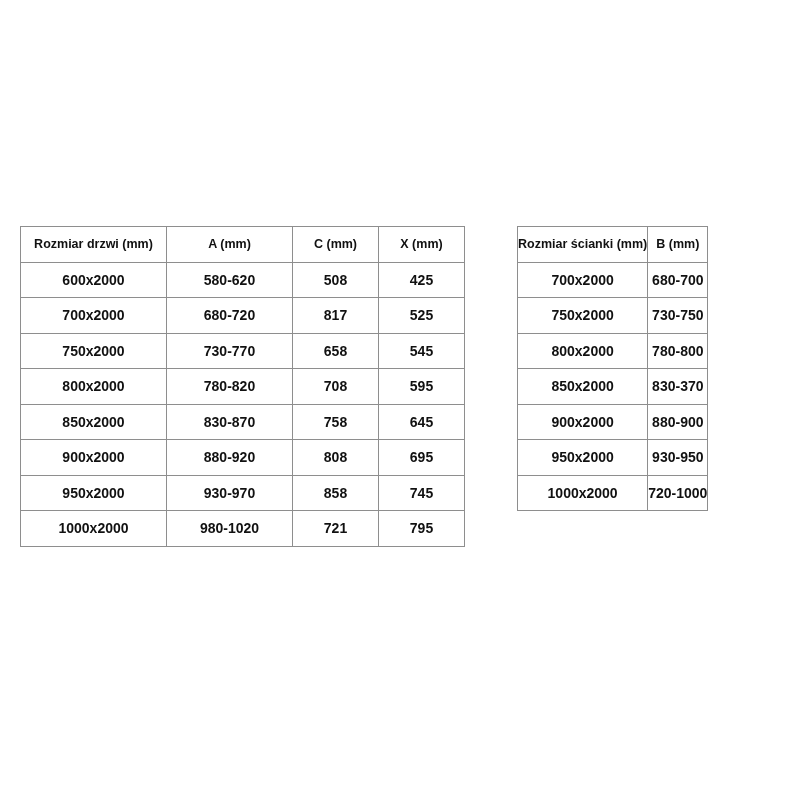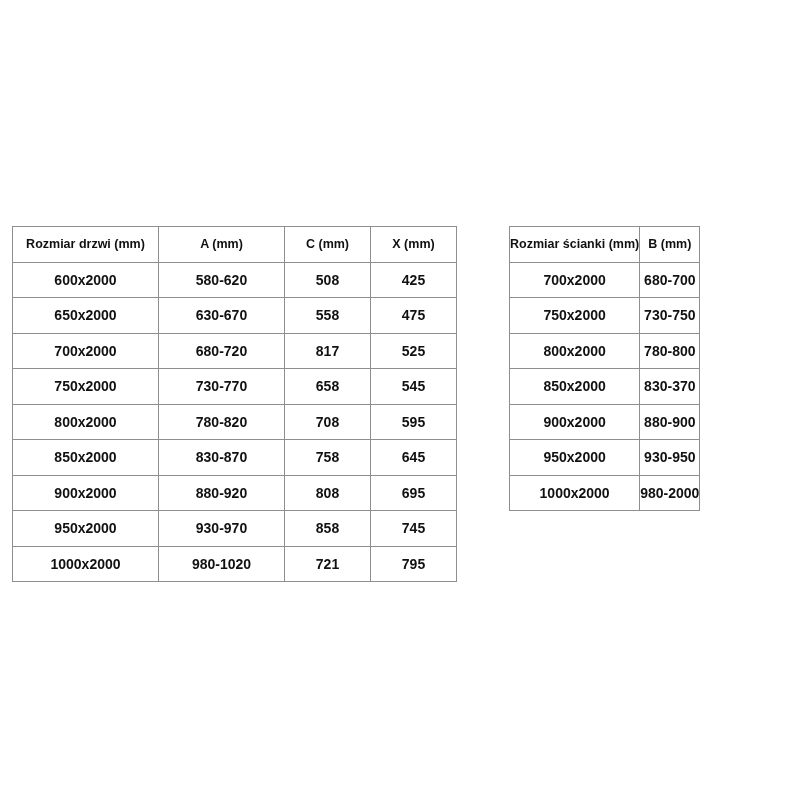--- a/index.html
+++ b/index.html
@@ -11,21 +11,21 @@
     width: 800px;
     height: 800px;
     font-family: "Liberation Sans", sans-serif;
     color: #1a1a1a;
     position: relative;
     overflow: hidden;
   }
   .sheet {
     position: absolute;
     top: 0;
-    left: 0;
+    left: 8px;
     width: 652px;
     height: 800px;
   }
   .table-wrap {
     position: absolute;
   }
   #doors-table-wrap {
     left: 12px;
     top: 226px;
   }
@@ -83,26 +83,20 @@
           <th>C (mm)</th>
           <th>X (mm)</th>
         </tr>
       </thead>
       <tbody>
         <tr>
           <td>600x2000</td>
           <td>580-620</td>
           <td>508</td>
           <td>425</td>
-        </tr>
-        <tr>
-          <td>650x2000</td>
-          <td>630-670</td>
-          <td>558</td>
-          <td>475</td>
         </tr>
         <tr>
           <td>700x2000</td>
           <td>680-720</td>
           <td>817</td>
           <td>525</td>
         </tr>
         <tr>
           <td>750x2000</td>
           <td>730-770</td>
@@ -175,19 +169,19 @@
         <tr>
           <td>900x2000</td>
           <td>880-900</td>
         </tr>
         <tr>
           <td>950x2000</td>
           <td>930-950</td>
         </tr>
         <tr>
           <td>1000x2000</td>
-          <td>980-2000</td>
+          <td>720-1000</td>
         </tr>
       </tbody>
     </table>
   </div>
 
 </div>
 
 </body></html>

